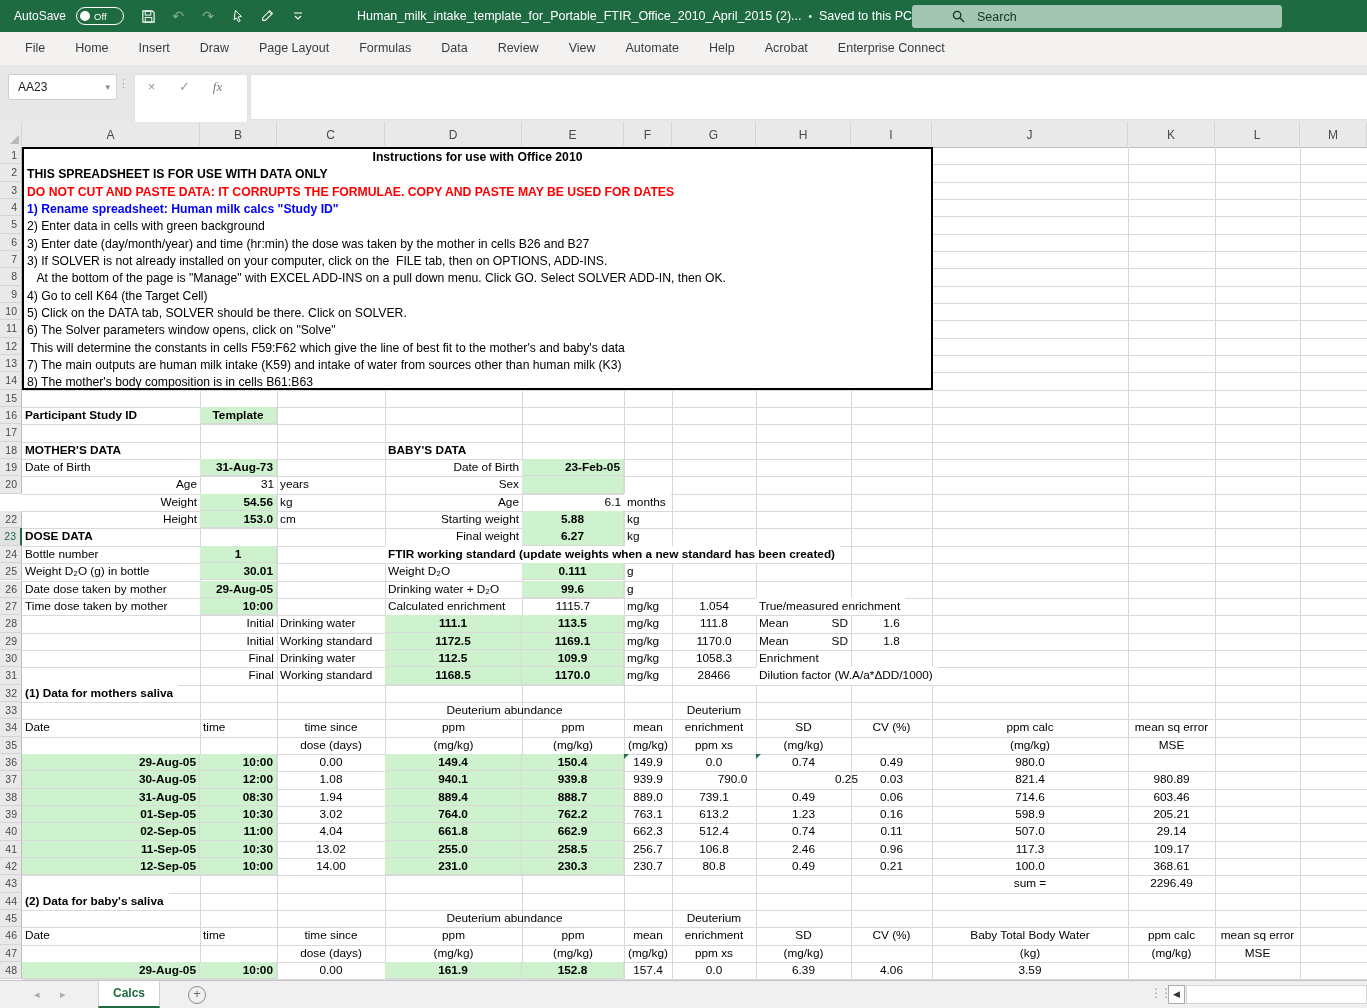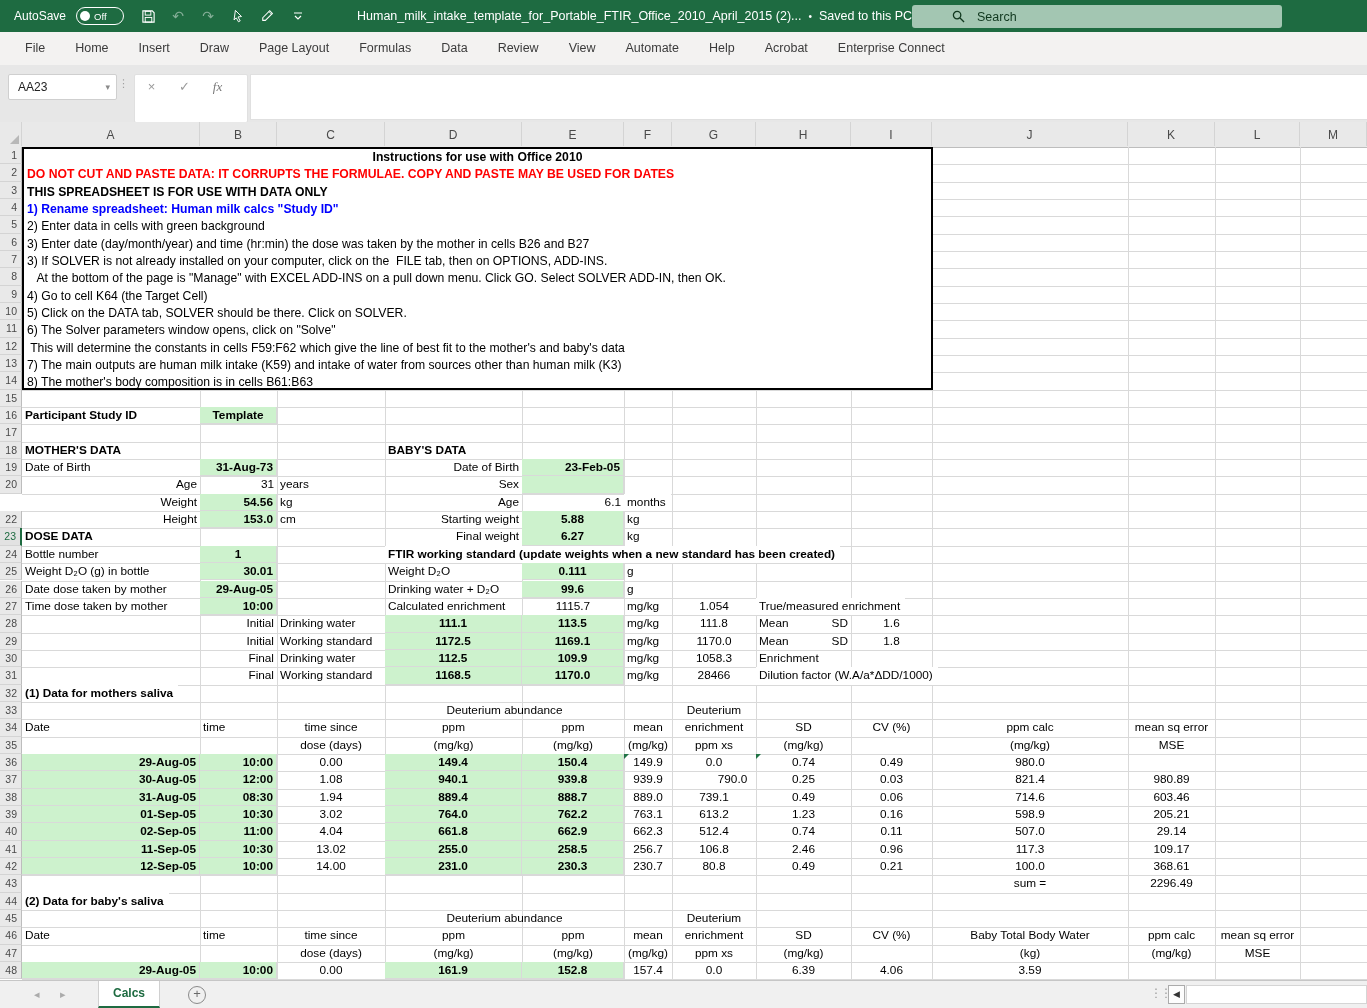--- a/index.html
+++ b/index.html
@@ -417,21 +417,21 @@
     <div class="cell c" style="left: 756px; top: 753.9px; height: 17.34px; line-height: 17.34px; width: 95px; overflow: visible;">0.74<div class="tri"></div></div>
     <div class="cell c" style="left: 851px; top: 753.9px; height: 17.34px; line-height: 17.34px; width: 81px;">0.49</div>
     <div class="cell c" style="left: 932px; top: 753.9px; height: 17.34px; line-height: 17.34px; width: 196px;">980.0</div>
     <div class="cell b bg r" style="left: 22px; top: 771.24px; height: 17.34px; line-height: 17.34px; width: 178px;">30-Aug-05</div>
     <div class="cell b bg r" style="left: 200px; top: 771.24px; height: 17.34px; line-height: 17.34px; width: 77px;">12:00</div>
     <div class="cell c" style="left: 277px; top: 771.24px; height: 17.34px; line-height: 17.34px; width: 108px;">1.08</div>
     <div class="cell b bg c" style="left: 385px; top: 771.24px; height: 17.34px; line-height: 17.34px; width: 137px;">940.1</div>
     <div class="cell b bg c" style="left: 522px; top: 771.24px; height: 17.34px; line-height: 17.34px; width: 102px;">939.8</div>
     <div class="cell c" style="left: 624px; top: 771.24px; height: 17.34px; line-height: 17.34px; width: 48px;">939.9</div>
     <div class="cell c" style="left: 672px; top: 771.24px; height: 17.34px; line-height: 17.34px; width: 84px; padding-left: 40px;">790.0</div>
-    <div class="cell c" style="left: 756px; top: 771.24px; height: 17.34px; line-height: 17.34px; width: 95px;">0.25</div>
+    <div class="cell c" style="left: 799px; top: 771.24px; height: 17.34px; line-height: 17.34px; width: 95px;">0.25</div>
     <div class="cell c" style="left: 851px; top: 771.24px; height: 17.34px; line-height: 17.34px; width: 81px;">0.03</div>
     <div class="cell c" style="left: 932px; top: 771.24px; height: 17.34px; line-height: 17.34px; width: 196px;">821.4</div>
     <div class="cell c" style="left: 1128px; top: 771.24px; height: 17.34px; line-height: 17.34px; width: 87px;">980.89</div>
     <div class="cell b bg r" style="left: 22px; top: 788.58px; height: 17.34px; line-height: 17.34px; width: 178px;">31-Aug-05</div>
     <div class="cell b bg r" style="left: 200px; top: 788.58px; height: 17.34px; line-height: 17.34px; width: 77px;">08:30</div>
     <div class="cell c" style="left: 277px; top: 788.58px; height: 17.34px; line-height: 17.34px; width: 108px;">1.94</div>
     <div class="cell b bg c" style="left: 385px; top: 788.58px; height: 17.34px; line-height: 17.34px; width: 137px;">889.4</div>
     <div class="cell b bg c" style="left: 522px; top: 788.58px; height: 17.34px; line-height: 17.34px; width: 102px;">888.7</div>
     <div class="cell c" style="left: 624px; top: 788.58px; height: 17.34px; line-height: 17.34px; width: 48px;">889.0</div>
     <div class="cell c" style="left: 672px; top: 788.58px; height: 17.34px; line-height: 17.34px; width: 84px;">739.1</div>
@@ -488,22 +488,22 @@
     <div class="cell c" style="left: 277px; top: 961.98px; height: 17.34px; line-height: 17.34px; width: 108px;">0.00</div>
     <div class="cell b bg c" style="left: 385px; top: 961.98px; height: 17.34px; line-height: 17.34px; width: 137px;">161.9</div>
     <div class="cell b bg c" style="left: 522px; top: 961.98px; height: 17.34px; line-height: 17.34px; width: 102px;">152.8</div>
     <div class="cell c" style="left: 624px; top: 961.98px; height: 17.34px; line-height: 17.34px; width: 48px;">157.4</div>
     <div class="cell c" style="left: 672px; top: 961.98px; height: 17.34px; line-height: 17.34px; width: 84px;">0.0</div>
     <div class="cell c" style="left: 756px; top: 961.98px; height: 17.34px; line-height: 17.34px; width: 95px;">6.39</div>
     <div class="cell c" style="left: 851px; top: 961.98px; height: 17.34px; line-height: 17.34px; width: 81px;">4.06</div>
     <div class="cell c" style="left: 932px; top: 961.98px; height: 17.34px; line-height: 17.34px; width: 196px;">3.59</div>
     <div class="instrbox" style="left: 22px; top: 147px; width: 911px; height: 242.76px;">
       <div class="iline t" style="height: 17.34px; line-height: 17.34px; font-weight: bold; color: rgb(0, 0, 0);">Instructions for use with Office 2010</div>
+      <div class="iline" style="height: 17.34px; line-height: 17.34px; font-weight: bold; color: rgb(0, 0, 0);">THIS SPREADSHEET IS FOR USE WITH DATA ONLY</div>
       <div class="iline" style="height: 17.34px; line-height: 17.34px; font-weight: bold; color: rgb(255, 0, 0);">DO NOT CUT AND PASTE DATA: IT CORRUPTS THE FORMULAE. COPY AND PASTE MAY BE USED FOR DATES</div>
-      <div class="iline" style="height: 17.34px; line-height: 17.34px; font-weight: bold; color: rgb(0, 0, 0);">THIS SPREADSHEET IS FOR USE WITH DATA ONLY</div>
       <div class="iline" style="height: 17.34px; line-height: 17.34px; font-weight: bold; color: rgb(0, 0, 255);">1) Rename spreadsheet: Human milk calcs "Study ID"</div>
       <div class="iline" style="height: 17.34px; line-height: 17.34px; color: rgb(0, 0, 0);">2) Enter data in cells with green background</div>
       <div class="iline" style="height: 17.34px; line-height: 17.34px; color: rgb(0, 0, 0);">3) Enter date (day/month/year) and time (hr:min) the dose was taken by the mother in cells B26 and B27</div>
       <div class="iline" style="height: 17.34px; line-height: 17.34px; color: rgb(0, 0, 0);">3) If SOLVER is not already installed on your computer, click on the  FILE tab, then on OPTIONS, ADD-INS.</div>
       <div class="iline" style="height: 17.34px; line-height: 17.34px; color: rgb(0, 0, 0);">   At the bottom of the page is "Manage" with EXCEL ADD-INS on a pull down menu. Click GO. Select SOLVER ADD-IN, then OK.</div>
       <div class="iline" style="height: 17.34px; line-height: 17.34px; color: rgb(0, 0, 0);">4) Go to cell K64 (the Target Cell)</div>
       <div class="iline" style="height: 17.34px; line-height: 17.34px; color: rgb(0, 0, 0);">5) Click on the DATA tab, SOLVER should be there. Click on SOLVER.</div>
       <div class="iline" style="height: 17.34px; line-height: 17.34px; color: rgb(0, 0, 0);">6) The Solver parameters window opens, click on "Solve"</div>
       <div class="iline" style="height: 17.34px; line-height: 17.34px; color: rgb(0, 0, 0);"> This will determine the constants in cells F59:F62 which give the line of best fit to the mother's and baby's data</div>
       <div class="iline" style="height: 17.34px; line-height: 17.34px; color: rgb(0, 0, 0);">7) The main outputs are human milk intake (K59) and intake of water from sources other than human milk (K3)</div>

